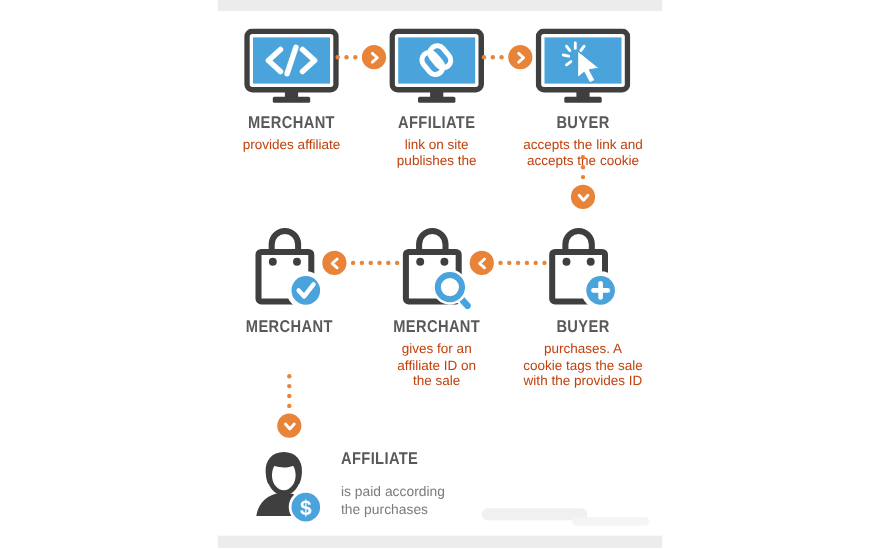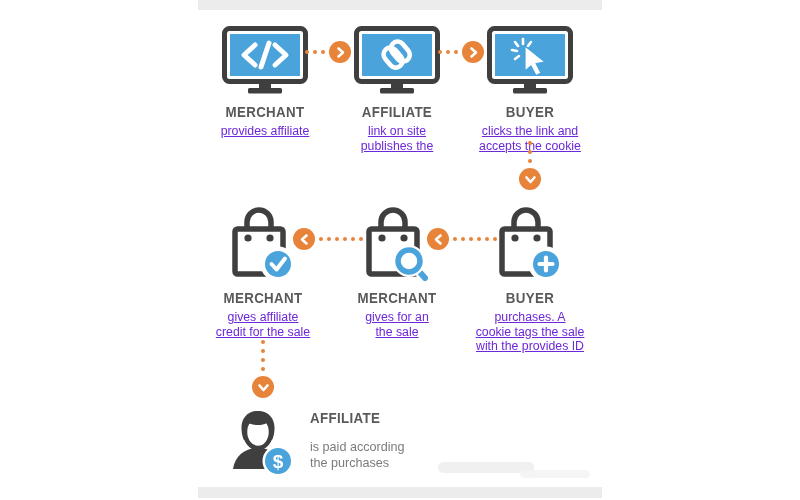--- a/index.html
+++ b/index.html
@@ -49,23 +49,22 @@
     font-weight: bold;
     font-size: 15.5px;
     letter-spacing: 0.4px;
     color: #58595b;
     margin-top: 7px;
     transform: scaleX(0.86);
   }
   .node-desc {
     font-size: 12.3px;
     line-height: 14.6px;
-    color: #6d28d9;
+    color: #c2410c;
     margin-top: 3px;
-    text-decoration: underline;
   }
 
   
   #node-merchant-1  { left: 185px; top: 18px; }
   #node-affiliate-1 { left: 317px; top: 18px; }
   #node-buyer-1     { left: 450px; top: 18px; }
 
   
   .bagnode .node-icon { height: 82px; }
   #node-merchant-credit { left: 183px; top: 200px; }
@@ -244,21 +243,21 @@
           <line x1="28" y1="33" x2="32" y2="30"></line>
           <line x1="44" y1="16" x2="41" y2="20"></line>
         </g>
         <path d="M38,20 L58,36 L49,37.5 L54,47 L49,49.5 L44,40 L38,45 Z" fill="#ffffff" stroke="#4aa3db" stroke-width="1.2" stroke-linejoin="round"></path>
         <rect x="37" y="55" width="12" height="8" fill="#3f3f3f"></rect>
         <rect x="26" y="62" width="34" height="5.5" rx="1.5" fill="#3f3f3f"></rect>
       </svg>
     </div>
     <div class="node-title">BUYER</div>
     <div class="node-desc">
-      <div>clicks the link and</div>
+      <div>accepts the link and</div>
       <div>accepts the cookie</div>
     </div>
   </div>
 
   <div class="conn-v" id="conn-down-buyer">
     <span class="dot"></span>
     <span class="dot"></span>
     <span class="dot"></span>
     <span class="arrow-circle">
       <svg width="13" height="13" viewBox="0 0 13 13">
@@ -273,24 +272,20 @@
         <path d="M25,30 L25,22 a12,12 0 0 1 24,0 L49,30" fill="none" stroke="#3f3f3f" stroke-width="5.5" stroke-linecap="round"></path>
         <rect x="13" y="29" width="48" height="45" rx="2.5" fill="#ffffff" stroke="#3f3f3f" stroke-width="5.5"></rect>
         <circle cx="26" cy="38" r="3.6" fill="#3f3f3f"></circle>
         <circle cx="48" cy="38" r="3.6" fill="#3f3f3f"></circle>
         <circle cx="56" cy="64" r="15" fill="#ffffff" stroke="#ffffff" stroke-width="5"></circle>
         <circle cx="56" cy="64" r="13" fill="#4aa3db"></circle>
         <polyline points="49.5,64 54.5,69.5 63,58.5" fill="none" stroke="#ffffff" stroke-width="4" stroke-linecap="round" stroke-linejoin="round"></polyline>
       </svg>
     </div>
     <div class="node-title">MERCHANT</div>
-    <div class="node-desc">
-      <div>gives affiliate</div>
-      <div>credit for the sale</div>
-    </div>
   </div>
 
   <div class="conn-h" id="conn-merchantcheck-credit">
     <span class="arrow-circle">
       <svg width="13" height="13" viewBox="0 0 13 13">
         <polyline points="8.5,2.5 4,6.5 8.5,10.5" fill="none" stroke="#ffffff" stroke-width="2.6" stroke-linecap="round" stroke-linejoin="round"></polyline>
       </svg>
     </span>
     <span class="dot"></span>
     <span class="dot"></span>
@@ -311,20 +306,21 @@
           <line x1="60" y1="68" x2="69" y2="78" stroke="#ffffff" stroke-width="10" stroke-linecap="round"></line>
           <line x1="60" y1="68" x2="69" y2="78" stroke="#4aa3db" stroke-width="6" stroke-linecap="round"></line>
           <circle cx="53" cy="61" r="13.5" fill="#ffffff" stroke="#ffffff" stroke-width="5"></circle>
           <circle cx="53" cy="61" r="11" fill="none" stroke="#4aa3db" stroke-width="5.5"></circle>
         </g>
       </svg>
     </div>
     <div class="node-title">MERCHANT</div>
     <div class="node-desc">
       <div>gives for an</div>
+      <div>affiliate ID on</div>
       <div>the sale</div>
     </div>
   </div>
 
   <div class="conn-h" id="conn-buyer-merchantcheck">
     <span class="arrow-circle">
       <svg width="13" height="13" viewBox="0 0 13 13">
         <polyline points="8.5,2.5 4,6.5 8.5,10.5" fill="none" stroke="#ffffff" stroke-width="2.6" stroke-linecap="round" stroke-linejoin="round"></polyline>
       </svg>
     </span>

